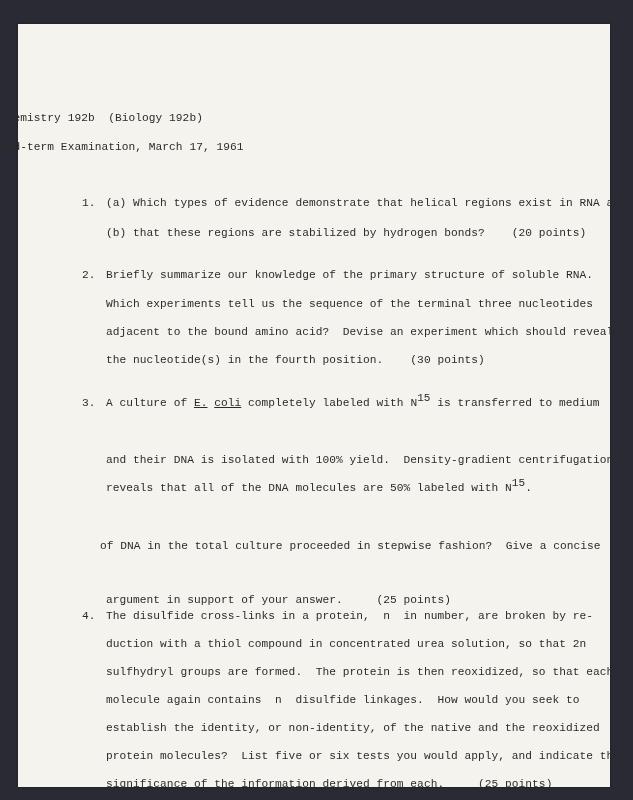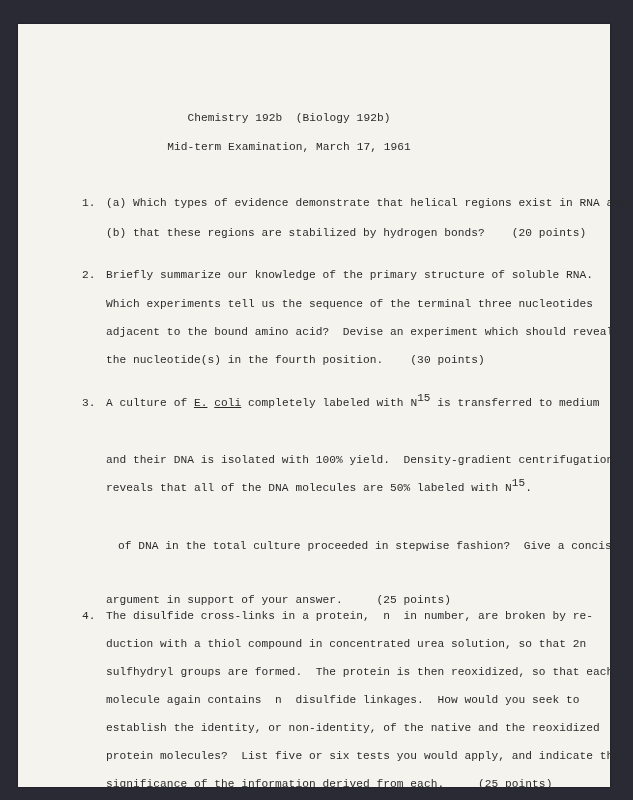--- a/index.html
+++ b/index.html
@@ -20,21 +20,21 @@
     font-family:"Liberation Mono", "DejaVu Sans Mono", monospace;
     font-size:11.2px;
     color:#2b2b2b;
     letter-spacing:0.05px;
   }
   .line {
     position:absolute;
     white-space:pre;
     line-height:14px;
   }
-  .center { left:0; width:578px; text-align:center; }
+  .center { left:0; width:578px; }
   .num { position:absolute; white-space:pre; line-height:14px; }
   sup { font-size:11px; vertical-align:5px; line-height:0; }
   .u { text-decoration:underline; }
 </style>
 </head>
 <body>
 
 <div class="page"></div>
 
 <div class="doc">
@@ -49,21 +49,21 @@
   <div class="num" style="left:82px; top:268px;">2.</div>
   <div class="line" style="left:106px; top:268px;">Briefly summarize our knowledge of the primary structure of soluble RNA.</div>
   <div class="line" style="left:106px; top:297px;">Which experiments tell us the sequence of the terminal three nucleotides</div>
   <div class="line" style="left:106px; top:325px;">adjacent to the bound amino acid?  Devise an experiment which should reveal</div>
   <div class="line" style="left:106px; top:353px;">the nucleotide(s) in the fourth position.    (30 points)</div>
 
   <div class="num" style="left:82px; top:396px;">3.</div>
   <div class="line" style="left:106px; top:396px;"><span>A culture of </span><span class="u">E.</span><span> </span><span class="u">coli</span><span> completely labeled with N</span><sup>15</sup><span> is transferred to medium</span></div>
   <div class="line" style="left:106px; top:453px;">and their DNA is isolated with 100% yield.  Density-gradient centrifugation</div>
   <div class="line" style="left:106px; top:481px;"><span>reveals that all of the DNA molecules are 50% labeled with N</span><sup>15</sup><span>.</span></div>
-  <div class="line" style="left:118px; top:539px;">of DNA in the total culture proceeded in stepwise fashion?  Give a concise</div>
+  <div class="line" style="left:100px; top:539px;">of DNA in the total culture proceeded in stepwise fashion?  Give a concise</div>
   <div class="line" style="left:106px; top:593px;">argument in support of your answer.     (25 points)</div>
 
   <div class="num" style="left:82px; top:609px;">4.</div>
   <div class="line" style="left:106px; top:609px;">The disulfide cross-links in a protein,  n  in number, are broken by re-</div>
   <div class="line" style="left:106px; top:637px;">duction with a thiol compound in concentrated urea solution, so that 2n</div>
   <div class="line" style="left:106px; top:665px;">sulfhydryl groups are formed.  The protein is then reoxidized, so that each</div>
   <div class="line" style="left:106px; top:693px;">molecule again contains  n  disulfide linkages.  How would you seek to</div>
   <div class="line" style="left:106px; top:721px;">establish the identity, or non-identity, of the native and the reoxidized</div>
   <div class="line" style="left:106px; top:749px;">protein molecules?  List five or six tests you would apply, and indicate the</div>
   <div class="line" style="left:106px; top:777px;">significance of the information derived from each.     (25 points)</div>

